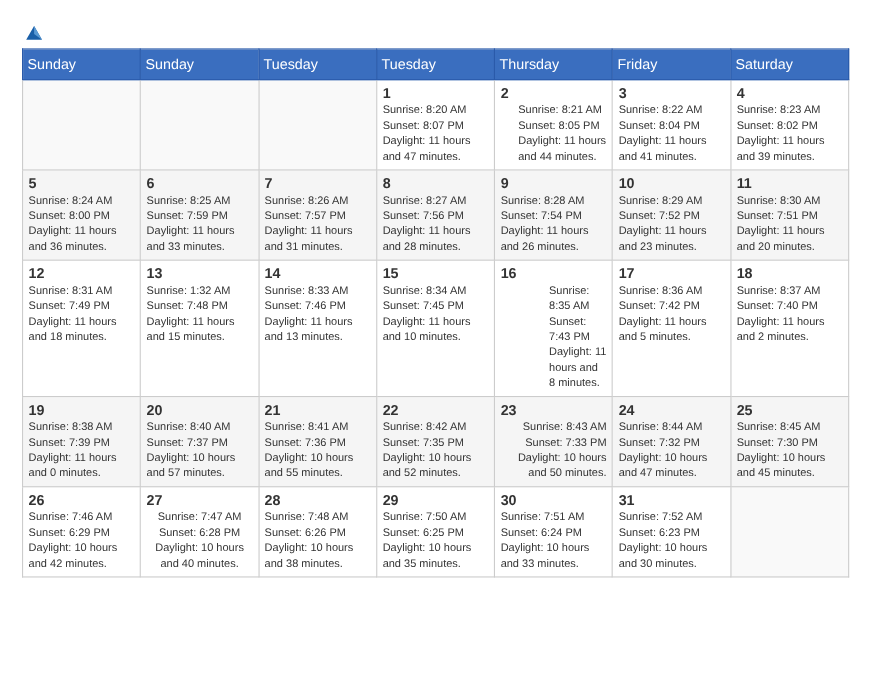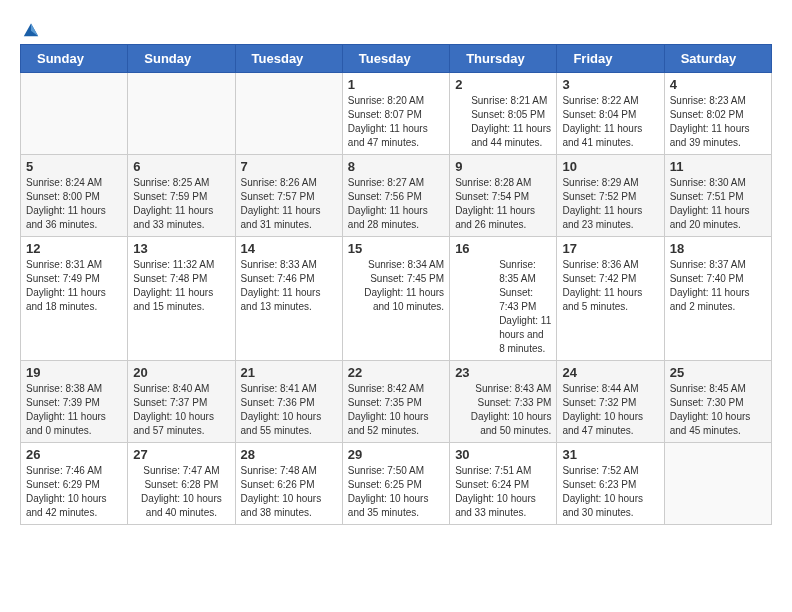--- a/index.html
+++ b/index.html
@@ -48,22 +48,22 @@
     }
     .calendar {
       width: 100%;
       border-collapse: collapse;
       border: 1px solid #ccc;
     }
     .calendar th {
       background: #3a6ebf;
       color: #fff;
       font-size: 13px;
-      font-weight: bold;
-      padding: 6px 16px;
+      font-weight: normal;
+      padding: 6px 4px;
       text-align: left;
       border: 1px solid #2a5aaa;
     }
     .calendar td {
       vertical-align: top;
       padding: 4px 5px;
       border: 1px solid #ccc;
       width: 107px;
       min-height: 80px;
       font-size: 10.5px;
@@ -199,33 +199,33 @@
       </tr>
       <tr>
         <td>
           <span class="day-number">12</span>
           <div class="day-info" style="white-space: pre-line;">Sunrise: 8:31 AM
 Sunset: 7:49 PM
 Daylight: 11 hours and 18 minutes.</div>
         </td>
         <td>
           <span class="day-number">13</span>
-          <div class="day-info" style="white-space: pre-line;">Sunrise: 11:32 AM
+          <div class="day-info" style="white-space: pre-line;">Sunrise: 1:32 AM
 Sunset: 7:48 PM
 Daylight: 11 hours and 15 minutes.</div>
         </td>
         <td>
           <span class="day-number">14</span>
           <div class="day-info" style="white-space: pre-line;">Sunrise: 8:33 AM
 Sunset: 7:46 PM
 Daylight: 11 hours and 13 minutes.</div>
         </td>
         <td>
           <span class="day-number">15</span>
-          <div class="day-info" style="white-space: pre-line; text-align: right;">Sunrise: 8:34 AM
+          <div class="day-info" style="white-space: pre-line;">Sunrise: 8:34 AM
 Sunset: 7:45 PM
 Daylight: 11 hours and 10 minutes.</div>
         </td>
         <td>
           <span class="day-number">16</span>
           <div class="day-info" style="white-space: pre-line; margin-left: 44px;">Sunrise: 8:35 AM
 Sunset: 7:43 PM
 Daylight: 11 hours and 8 minutes.</div>
         </td>
         <td>

